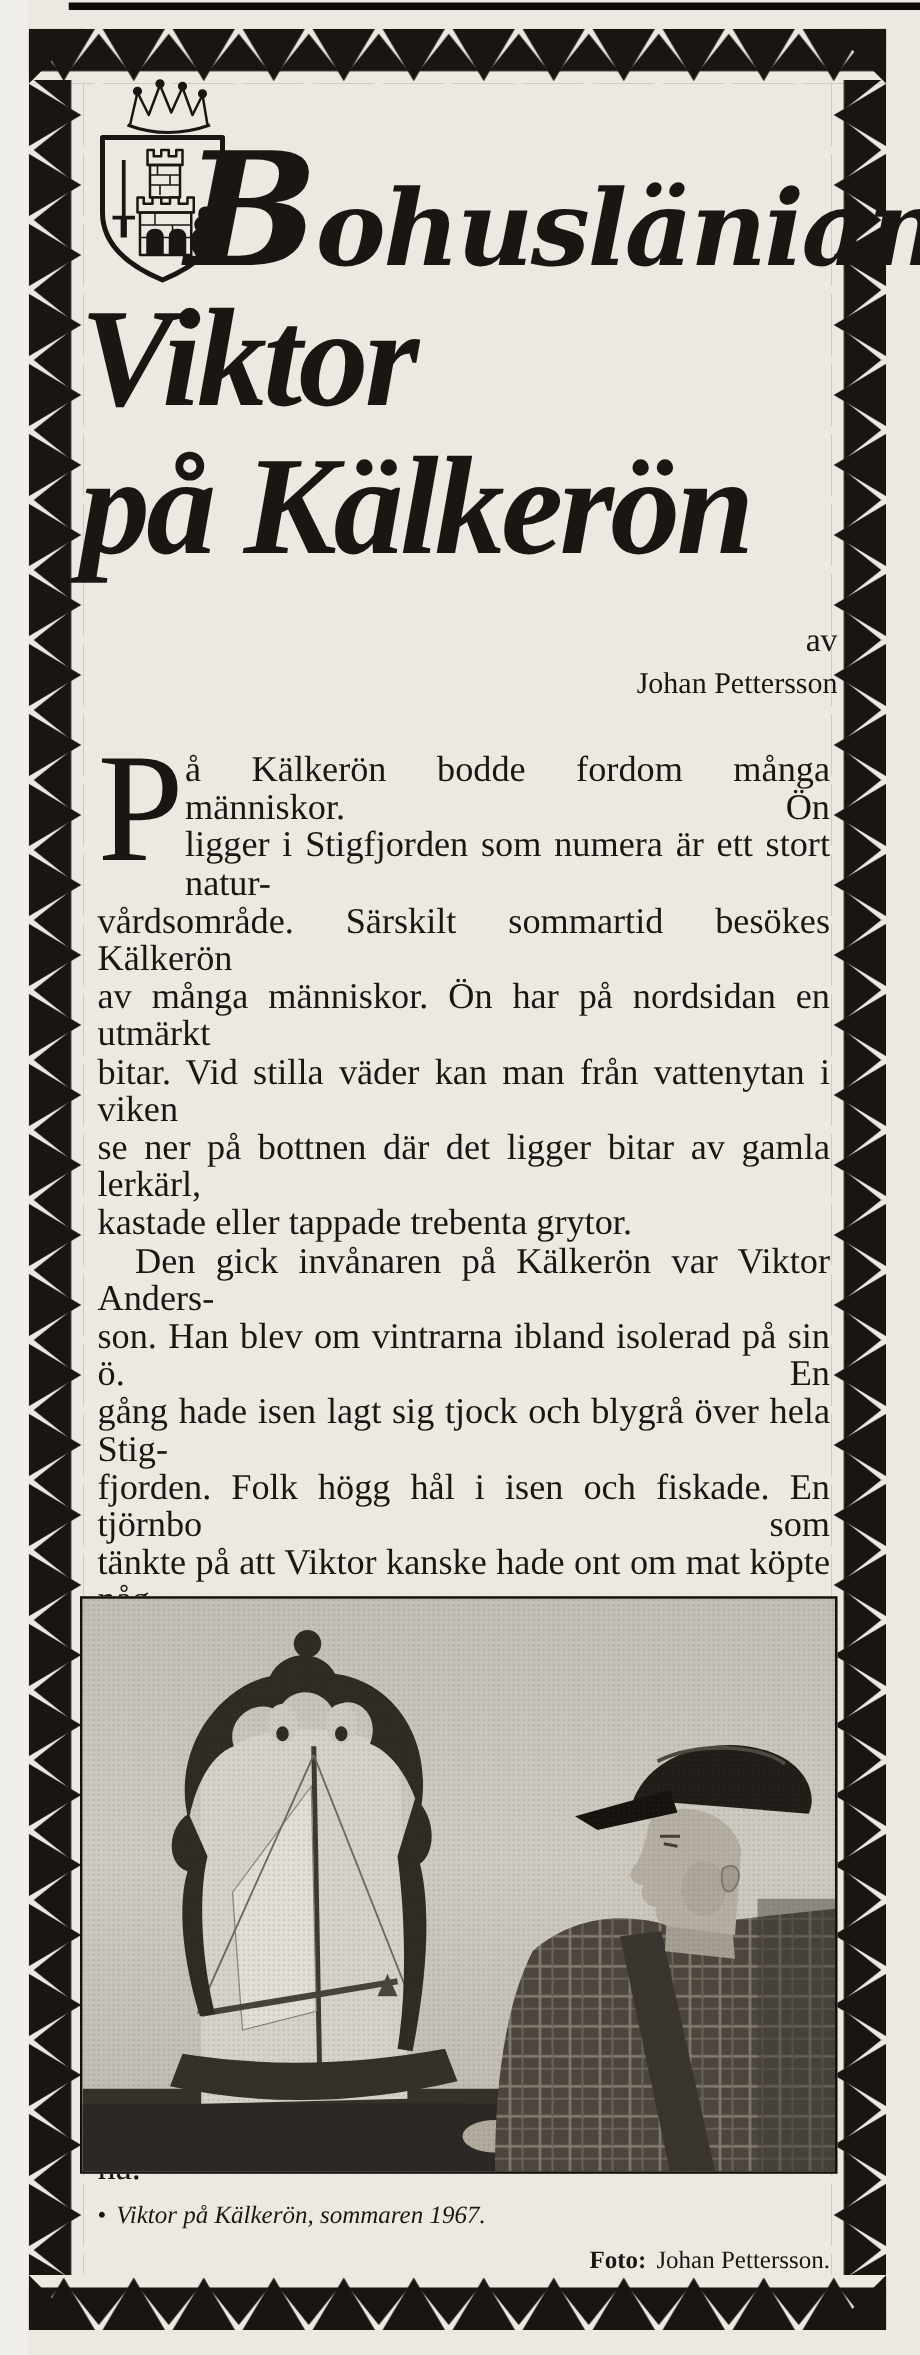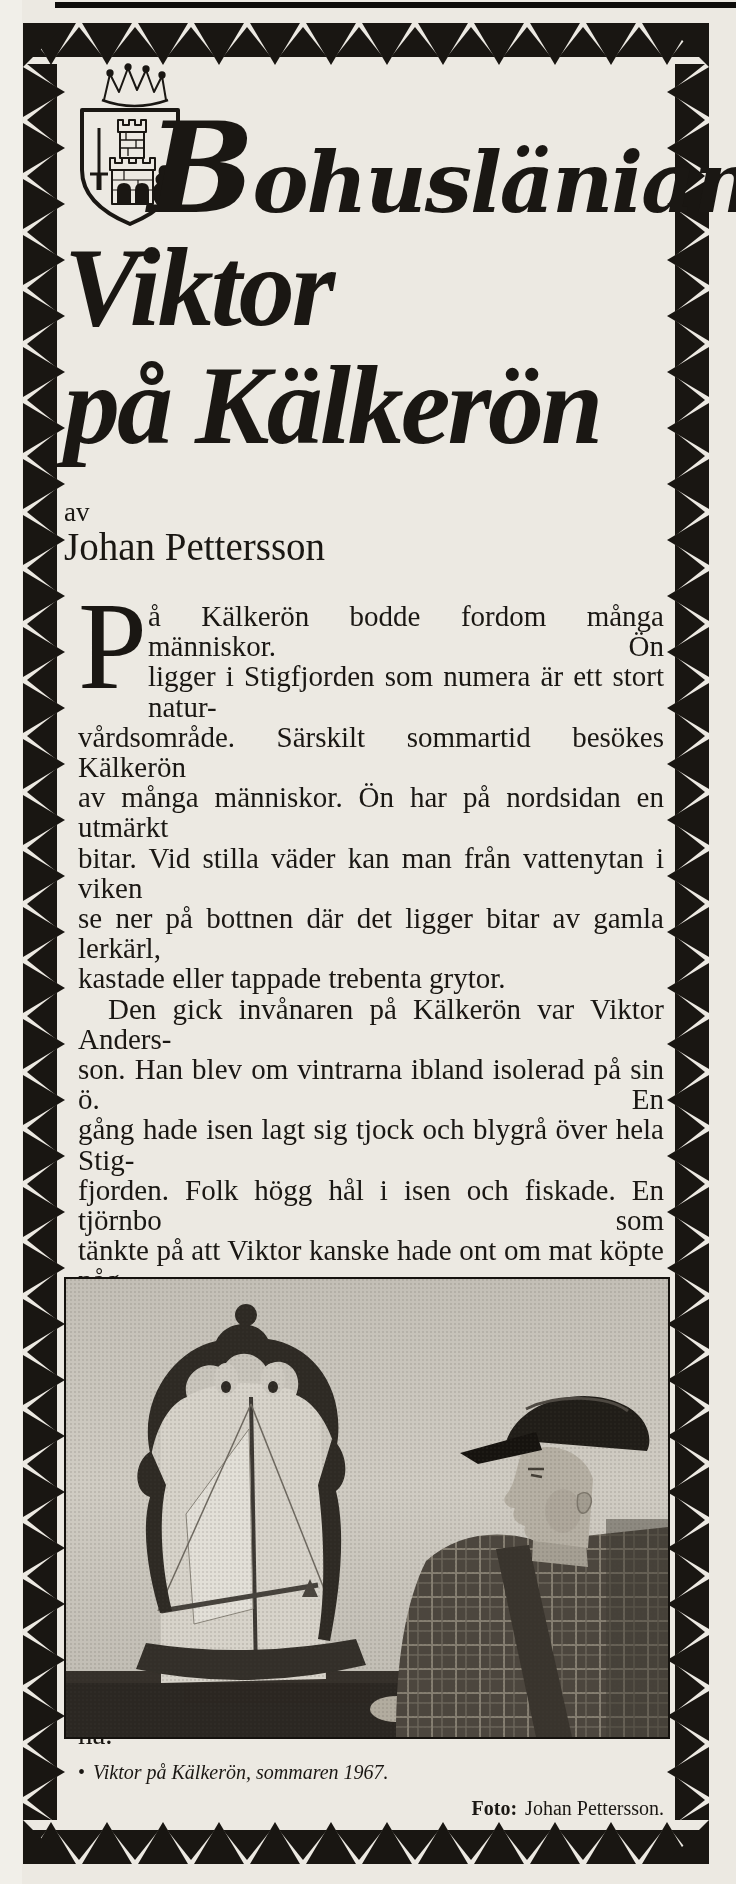--- a/index.html
+++ b/index.html
@@ -19,23 +19,23 @@
 
   .coa{position:absolute;left:66px;top:62px;width:128px;height:172px;}
   .masthead-title{position:absolute;left:148px;top:118px;width:540px;height:110px;
         font-family:"DejaVu Serif", serif;font-style:italic;font-weight:bold;
         font-size:84px;line-height:100px;letter-spacing:-2px;white-space:nowrap;}
   .masthead-title::first-letter{font-size:1.5em;}
 
   .title{position:absolute;left:64px;top:228px;width:606px;margin:0;
         font-size:112px;line-height:118px;font-weight:bold;font-style:italic;
         letter-spacing:-3px;}
-  .byline{position:absolute;left:64px;top:496px;width:606px;text-align:left;}
+  .byline{position:absolute;left:64px;top:496px;width:606px;text-align:right;}
   .by-prefix{font-size:27px;line-height:32px;}
-  .by-author{font-size:39px;line-height:38px;}
+  .by-author{font-size:24px;line-height:38px;}
 
   .body-text{position:absolute;left:78px;top:601px;width:586px;font-size:29px;}
   .para{margin:0;}
   .line{display:block;line-height:30.2px;text-align:justify;text-align-last:justify;
         white-space:normal;}
   .line.last{text-align-last:left;}
   .para.indent .line.first{text-indent:30px;}
   .dropcap{float:left;font-size:124px;line-height:92px;height:91px;width:62px;
         margin:0 8px 0 0;font-weight:normal;}
 

